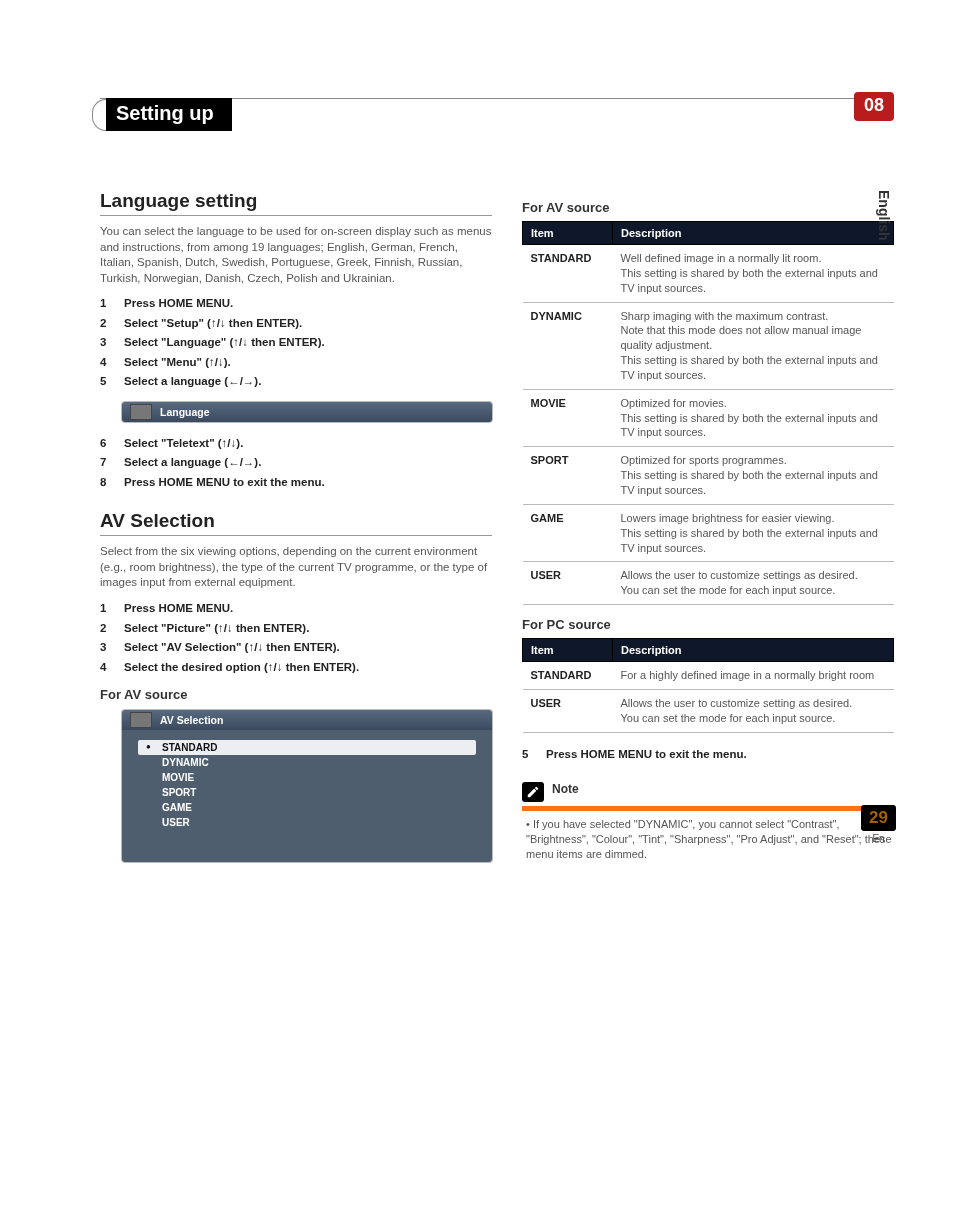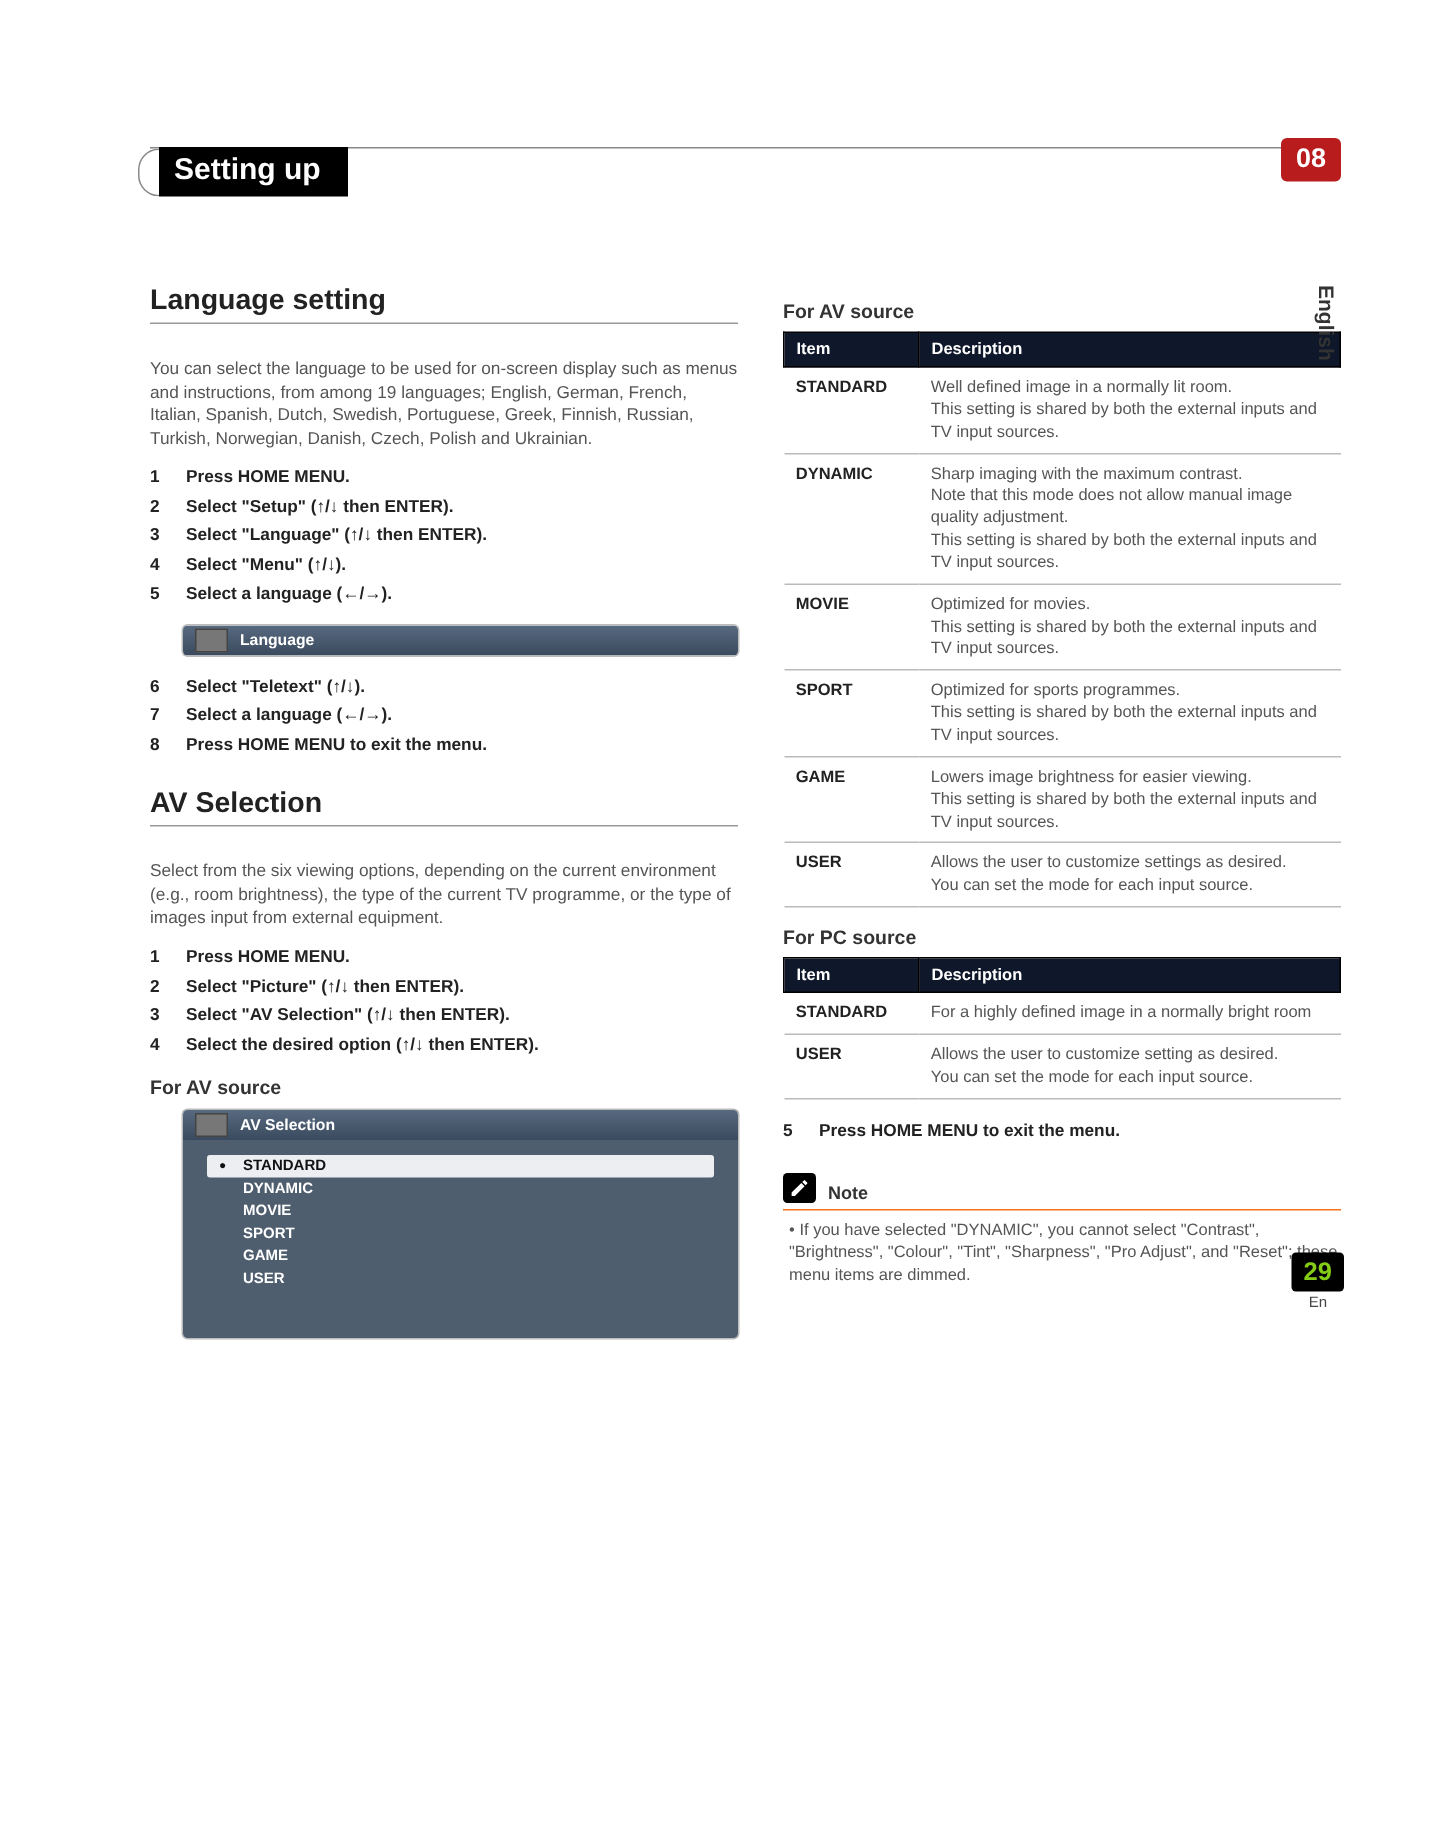--- a/index.html
+++ b/index.html
@@ -6,21 +6,21 @@
   body { font-family: Arial, Helvetica, sans-serif; background: #fff; color: #333; width: 954px; margin: 0 auto; position: relative; height: 1229px; }
   .page { padding: 90px 60px 40px 100px; position: relative; }
   .topline { border-top: 1px solid #888; position: absolute; top: 98px; left: 100px; right: 80px; height: 1px; }
   .tabwrap { position: absolute; top: 98px; left: 92px; display: flex; align-items: center; text-align: center; }
   .tab-cap { width: 14px; height: 32px; border: 1px solid #888; border-right: none; border-radius: 16px 0 0 16px; background: #fff; }
   .tab { background: #000; color: #fff; font-weight: bold; font-size: 20px; padding: 4px 18px 6px 10px; }
   .chapnum { position: absolute; top: 92px; right: 60px; background: #b91c1c; color: #fff; font-weight: bold; font-size: 18px; padding: 3px 10px 5px; border-radius: 4px; }
   .sidelang { position: absolute; top: 190px; right: 62px; font-weight: bold; font-size: 14px; writing-mode: vertical-rl; }
   .cols { display: flex; gap: 30px; margin-top: 100px; }
   .col { flex: 1; }
-  .h2 { font-size: 19px; font-weight: bold; color: #222; border-bottom: 1px solid #999; padding-bottom: 3px; margin-bottom: 23px; }
+  .h2 { font-size: 19px; font-weight: bold; color: #222; border-bottom: 1px solid #999; padding-bottom: 3px; margin-bottom: 8px; }
   .h3 { font-size: 13px; font-weight: bold; margin: 10px 0 6px; }
   p.body { font-size: 11.5px; line-height: 1.35; color: #555; margin-bottom: 8px; }
   ol.steps { list-style: none; counter-reset: st; margin: 4px 0 10px 0; }
   ol.steps li { font-size: 11.5px; font-weight: bold; color: #222; line-height: 1.7; display: flex; gap: 10px; }
   ol.steps li .num { width: 14px; flex: none; }
   .osd { margin: 8px 0 12px 22px; width: 370px; border-radius: 3px; overflow: hidden; box-shadow: 0 0 0 1px #bbb; font-size: 10.5px; }
   .osd-title { background: linear-gradient(#586a80,#3a4a5e); color: #fff; font-weight: bold; padding: 4px 10px 4px 38px; position: relative; }
   .osd-title .ico { position: absolute; left: 8px; top: 2px; width: 22px; height: 16px; background: #777; border: 1px solid #444; }
   .osd-body { background: #4f5e6f; color: #dde; padding: 6px 10px 14px; }
   .osd-row { display: flex; align-items: center; padding: 2px 0; }
@@ -30,27 +30,27 @@
   .pill .tri.l { left: 5px; } .pill .tri.r { right: 5px; }
   .osd-list { margin: 0; padding: 4px 6px 18px; }
   .osd-list div { font-size: 10px; font-weight: bold; color: #fff; padding: 2px 6px 2px 24px; position: relative; }
   .osd-list div.sel { background: #eceef1; color: #111; border-radius: 2px; }
   .osd-list div.sel::before { content: "●"; position: absolute; left: 8px; font-size: 8px; }
   table.desc { width: 100%; border-collapse: collapse; font-size: 11px; margin-bottom: 12px; }
   table.desc thead th { background: #0f172a; color: #fff; font-weight: bold; text-align: left; padding: 5px 8px; border: 1px solid #000; }
   table.desc td { border-bottom: 1px solid #bbb; padding: 6px 8px; vertical-align: top; color: #555; line-height: 1.35; }
   table.desc td.itm { font-weight: bold; color: #222; width: 90px; }
   .notebox { margin-top: 18px; }
-  .notehdr { display: flex; align-items: flex-end; gap: 8px; font-weight: bold; font-size: 12px; border-bottom: 1px solid #f97316; padding-bottom: 4px; margin-bottom: 6px; }
+  .notehdr { display: flex; align-items: flex-start; gap: 8px; font-weight: bold; font-size: 12px; border-bottom: 5px solid #f97316; padding-bottom: 4px; margin-bottom: 6px; }
   .noteico { width: 22px; height: 20px; background: #000; border-radius: 3px; display: flex; align-items: center; justify-content: center; }
   .noteico svg { width: 14px; height: 14px; }
   .notetext { font-size: 11px; color: #555; line-height: 1.35; padding-left: 4px; }
   .notetext::before { content: "• "; }
   .pgnum { position: absolute; bottom: 70px; right: 58px; text-align: center; }
-  .pgnum .n { background: #000; color: #84cc16; font-weight: bold; font-size: 17px; padding: 3px 8px; border-radius: 3px; display: inline-block; }
+  .pgnum .n { background: #000; color: #a16207; font-weight: bold; font-size: 17px; padding: 3px 8px; border-radius: 3px; display: inline-block; }
   .pgnum .ln { font-size: 10px; color: #444; margin-top: 2px; }
 </style>
 </head>
 <body>
 
 <div class="page">
   <div class="topline"></div>
   <div class="tabwrap">
     <div class="tab-cap"></div>
     <div class="tab">Setting up</div>

